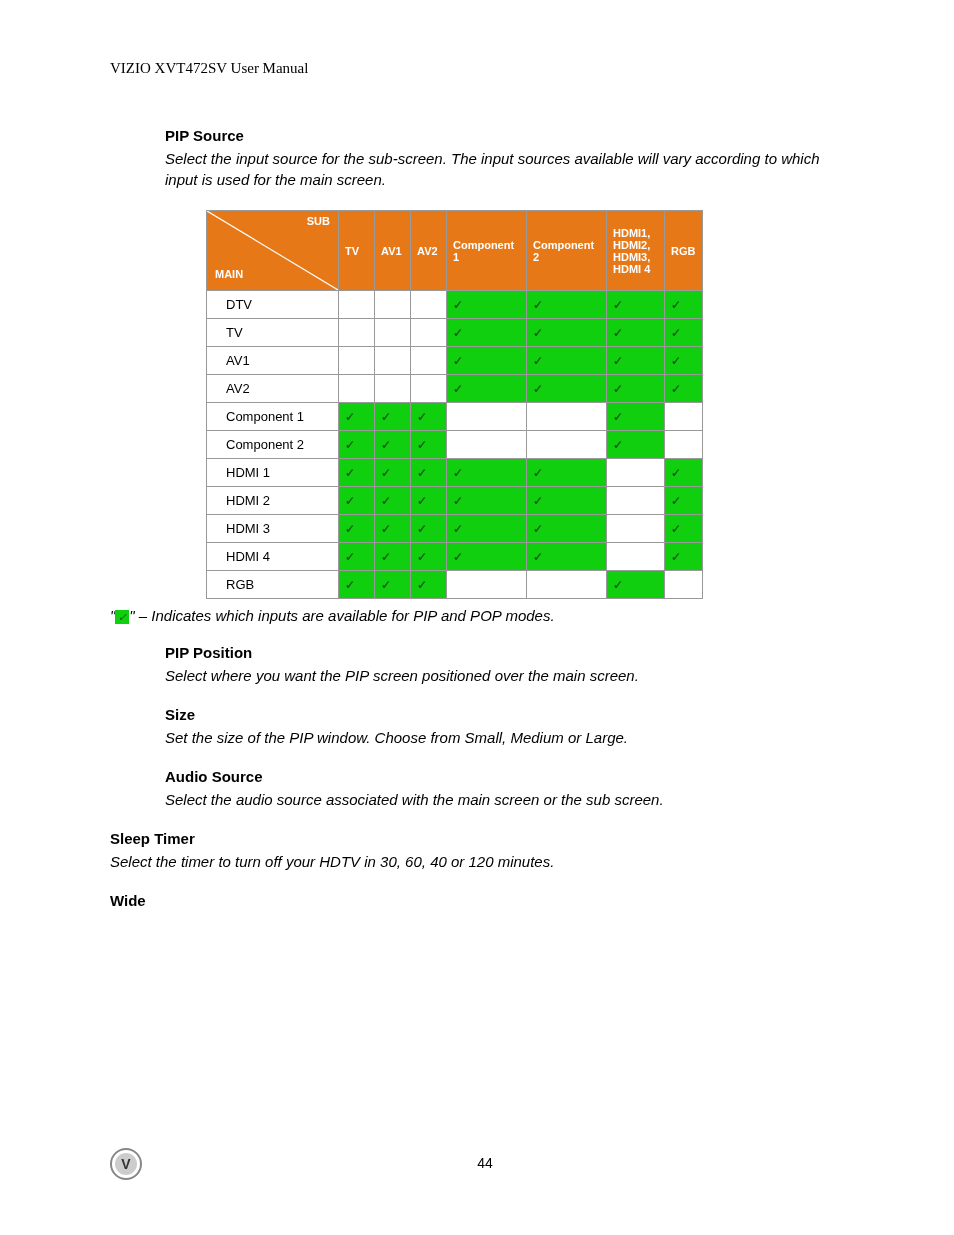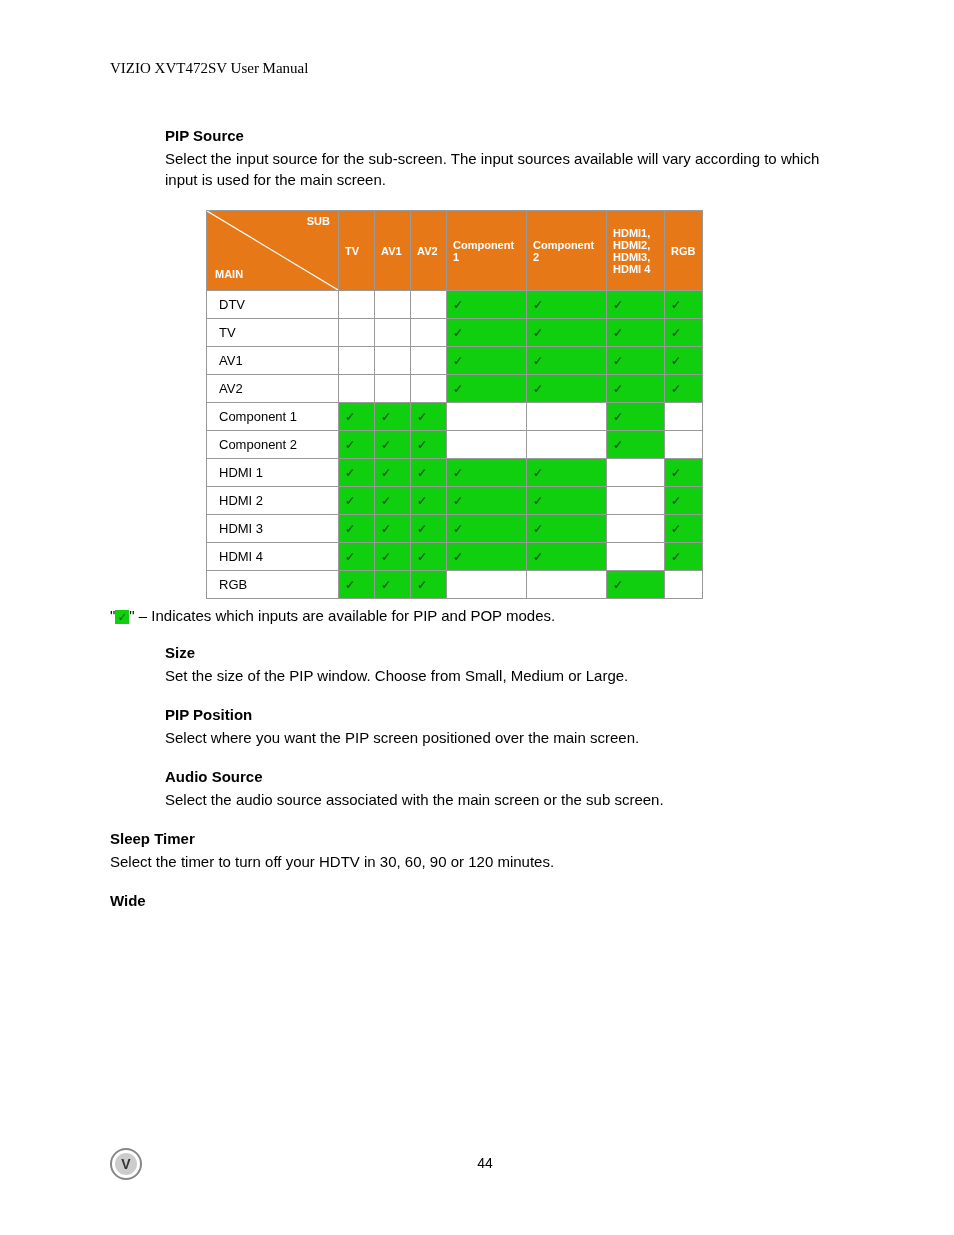--- a/index.html
+++ b/index.html
@@ -26,20 +26,21 @@
     margin-left: 55px;
   }
   h3 {
     font-size: 15px;
     font-weight: bold;
     margin-bottom: 4px;
   }
   p {
     font-size: 15px;
     line-height: 1.4;
+    font-style: italic;
   }
   .table-wrap {
     margin-left: 96px;
     margin-top: 18px;
     margin-bottom: 6px;
   }
   table {
     border-collapse: collapse;
     font-size: 12px;
   }
@@ -75,21 +76,21 @@
   }
   th.corner svg {
     position: absolute;
     top: 0; left: 0;
     width: 100%; height: 100%;
   }
   td.rowlabel {
     background: #fff;
     width: 132px;
     font-size: 13px;
-    padding-left: 12px;
+    padding-left: 19px;
   }
   td.cell { width: 36px; text-align: left; padding-left: 6px; }
   td.cell.wide { width: 80px; }
   td.cell.hdmi { width: 58px; }
   td.cell.rgb { width: 38px; }
   td.chk {
     background: #0fcf0f;
     color: #0a7a0a;
   }
   .check { color: #1a5c1a; font-weight: bold; }
@@ -269,37 +270,37 @@
             <td class="cell hdmi chk"><span class="check">✓</span></td>
             <td class="cell rgb"></td>
           </tr>
         </tbody>
     </table>
   </div>
 
   <p class="legend">"<span class="chk-inline">✓</span><span>" – Indicates which inputs are available for PIP and POP modes.</span></p>
 
   <div class="section indent">
+    <h3>PIP Position</h3>
+    <p>Select where you want the PIP screen positioned over the main screen.</p>
+  </div>
+
+  <div class="section indent">
     <h3>Size</h3>
     <p>Set the size of the PIP window. Choose from Small, Medium or Large.</p>
-  </div>
-
-  <div class="section indent">
-    <h3>PIP Position</h3>
-    <p>Select where you want the PIP screen positioned over the main screen.</p>
   </div>
 
   <div class="section indent">
     <h3>Audio Source</h3>
     <p>Select the audio source associated with the main screen or the sub screen.</p>
   </div>
 
   <div class="section">
     <h3>Sleep Timer</h3>
-    <p>Select the timer to turn off your HDTV in 30, 60, 90 or 120 minutes.</p>
+    <p>Select the timer to turn off your HDTV in 30, 60, 40 or 120 minutes.</p>
   </div>
 
   <div class="section">
     <h3>Wide</h3>
   </div>
 </div>
 
 <div class="logo">
   <svg viewBox="0 0 32 32">
     <circle cx="16" cy="16" r="15" fill="none" stroke="#888" stroke-width="2"></circle>

